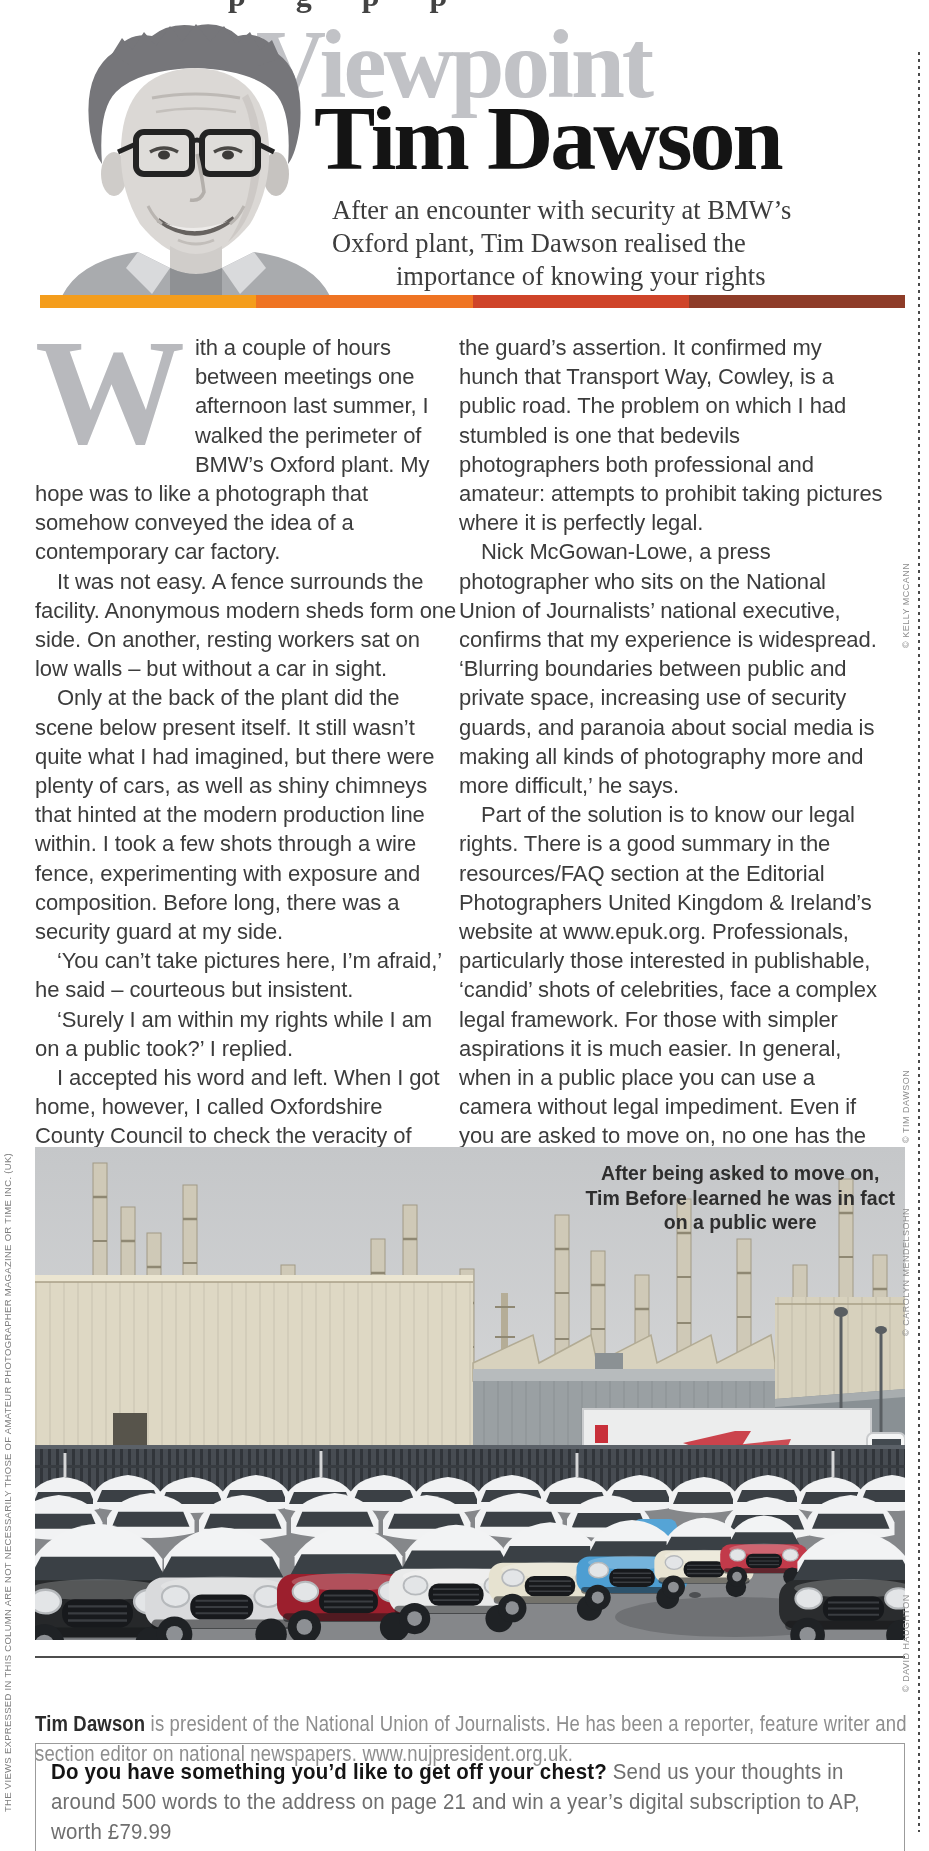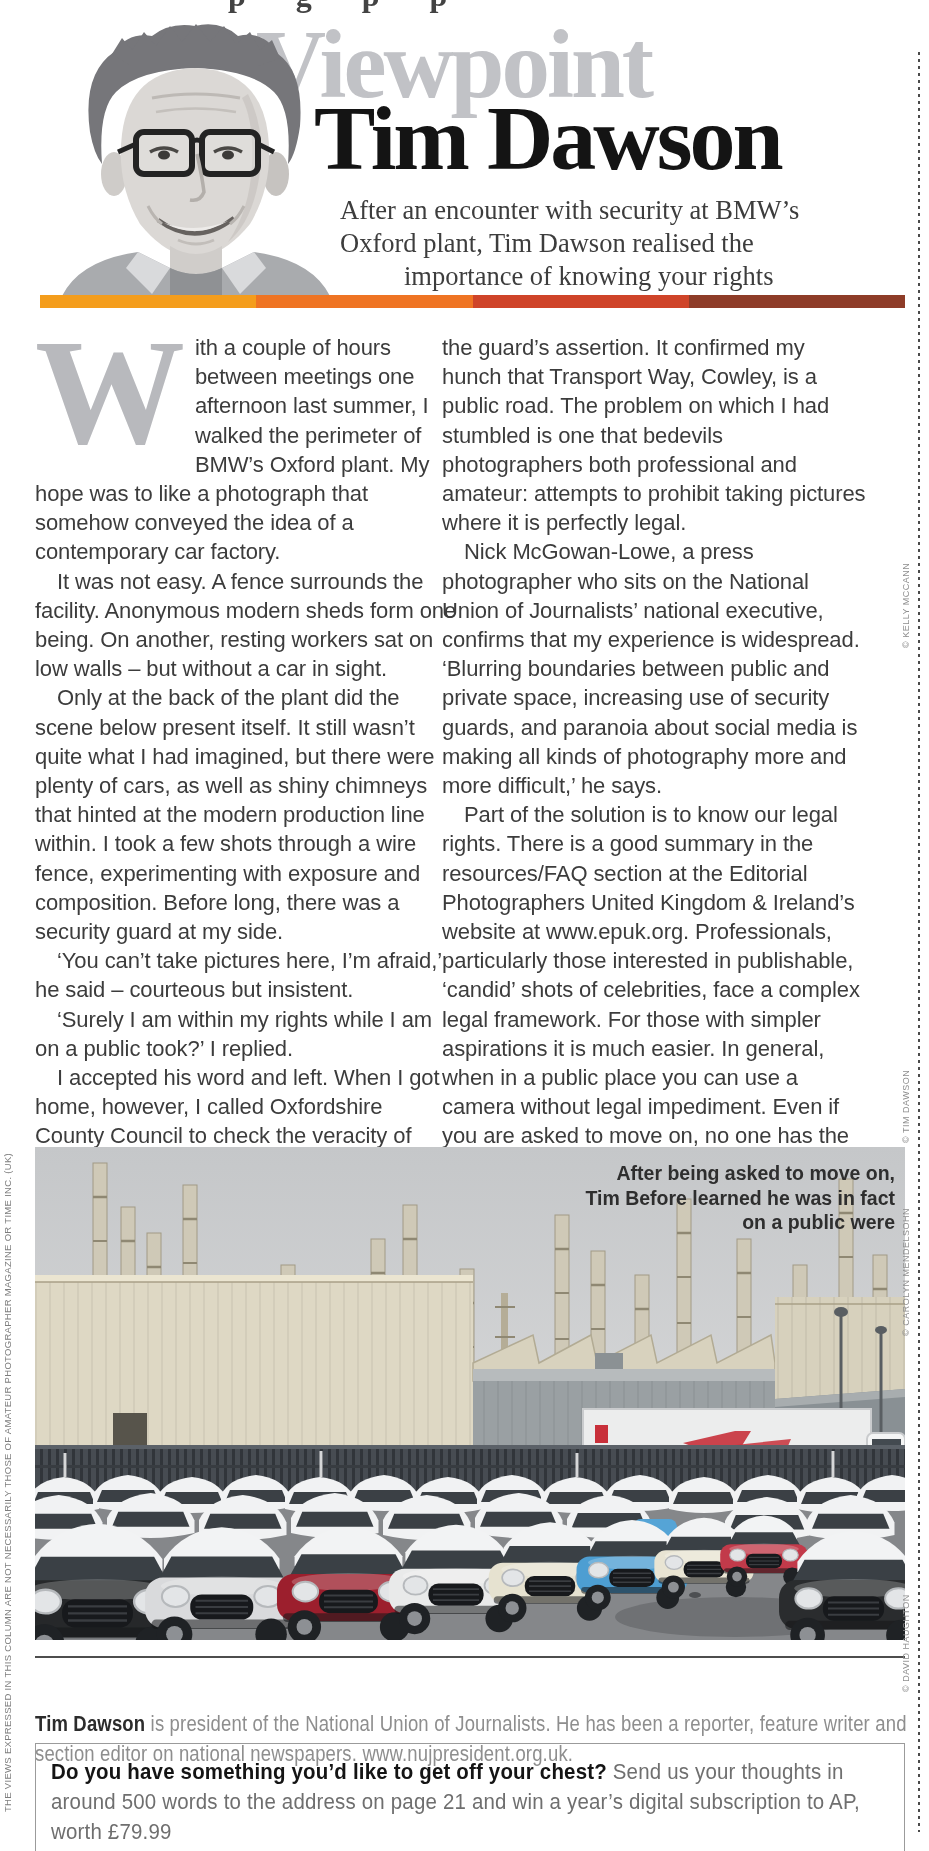--- a/index.html
+++ b/index.html
@@ -8,37 +8,37 @@
   
   .top-crop{position:absolute;left:228px;top:0;width:420px;height:13px;overflow:hidden;}
   .top-crop span{display:inline-block;transform:translateY(-23px);font-family:"Liberation Serif",serif;
         font-size:32px;font-weight:bold;color:#434343;word-spacing:42px;}
   
   .portrait{position:absolute;left:52px;top:14px;width:286px;height:282px;}
   .kicker{position:absolute;left:256px;top:16px;font-family:"Liberation Serif",serif;font-weight:bold;
         font-size:97px;line-height:1;color:#c1c2c6;letter-spacing:-3px;white-space:nowrap;}
   .author{position:absolute;left:314px;top:92px;font-family:"Liberation Serif",serif;font-weight:bold;
         font-size:92px;line-height:1;color:#141414;letter-spacing:-3px;white-space:nowrap;}
-  .standfirst{position:absolute;left:340px;top:194px;width:545px;font-family:"Liberation Serif",serif;
+  .standfirst{position:absolute;left:332px;top:194px;width:545px;font-family:"Liberation Serif",serif;
         font-size:26.5px;line-height:33px;color:#3d3d3d;}
   .standfirst .l3{padding-left:64px;}
   .accent-bar{position:absolute;left:40px;top:295px;width:865px;height:13px;display:flex;}
   .accent-bar div{flex:1;height:100%;}
   
   .col{position:absolute;top:333px;font-size:22px;line-height:29.2px;color:#3c3c3c;letter-spacing:-0.1px;}
   .col p{margin:0;}
   .col p.ind{text-indent:22px;}
   #col-left{left:35px;width:422px;}
-  #col-right{left:442px;width:424px;}
+  #col-right{left:459px;width:424px;}
   .dropcap{float:left;font-family:"Liberation Serif",serif;font-weight:bold;font-size:150px;
         line-height:106px;color:#b8b9bd;margin:6px 10px 6px 0;}
   
   .photo{position:absolute;left:35px;top:1147px;width:870px;height:493px;}
   .photo svg{display:block;}
-  .caption{position:absolute;right:10px;top:14px;text-align:right;font-weight:bold;
+  .caption{position:absolute;right:10px;top:14px;text-align:center;font-weight:bold;
         font-size:19.5px;line-height:24.5px;color:#2e2e2e;}
   
   .rule{position:absolute;left:35px;top:1656px;width:870px;height:2px;background:#4e4e4e;}
   .bio{position:absolute;left:35px;top:1671px;width:880px;margin-top:38px;}
   .bio .cond{transform:scaleX(0.86);transform-origin:0 0;width:1020px;font-size:21.5px;
         line-height:30px;color:#8e8e8e;letter-spacing:0.2px;}
   .bio b{color:#2c2c2c;}
   .cta{position:absolute;left:35px;top:1743px;width:838px;border:1.5px solid #9b9b9b;
         padding:13px 15px 15px 15px;}
   .cta .cond{transform:scaleX(0.93);transform-origin:0 0;width:900px;font-size:22px;
@@ -119,21 +119,21 @@
 
   <div class="accent-bar">
     <div style="background: rgb(244, 157, 28);"></div>
     <div style="background: rgb(239, 116, 35);"></div>
     <div style="background: rgb(207, 68, 41);"></div>
     <div style="background: rgb(142, 60, 40);"></div>
   </div>
 
   <div class="col" id="col-left">
     <p><span class="dropcap">W</span><span>ith a couple of hours between meetings one afternoon last summer, I walked the perimeter of BMW’s Oxford plant. My hope was to like a photograph that somehow conveyed the idea of a contemporary car factory.</span></p>
-    <p class="ind">It was not easy. A fence surrounds the facility. Anonymous modern sheds form one being. On another, resting workers sat on low walls – but without a car in sight.</p>
+    <p class="ind">It was not easy. A fence surrounds the facility. Anonymous modern sheds form one side. On another, resting workers sat on low walls – but without a car in sight.</p>
     <p class="ind">Only at the back of the plant did the scene below present itself. It still wasn’t quite what I had imagined, but there were plenty of cars, as well as shiny chimneys that hinted at the modern production line within. I took a few shots through a wire fence, experimenting with exposure and composition. Before long, there was a security guard at my side.</p>
     <p class="ind">‘You can’t take pictures here, I’m afraid,’ he said – courteous but insistent.</p>
     <p class="ind">‘Surely I am within my rights while I am on a public took?’ I replied.</p>
     <p class="ind">I accepted his word and left. When I got home, however, I called Oxfordshire County Council to check the veracity of</p>
   </div>
 
   <div class="col" id="col-right">
     <p>the guard’s assertion. It confirmed my hunch that Transport Way, Cowley, is a public road. The problem on which I had stumbled is one that bedevils photographers both professional and amateur: attempts to prohibit taking pictures where it is perfectly legal.</p>
     <p class="ind">Nick McGowan-Lowe, a press photographer who sits on the National Union of Journalists’ national executive, confirms that my experience is widespread. ‘Blurring boundaries between public and private space, increasing use of security guards, and paranoia about social media is making all kinds of photography more and more difficult,’ he says.</p>
     <p class="ind">Part of the solution is to know our legal rights. There is a good summary in the resources/FAQ section at the Editorial Photographers United Kingdom &amp; Ireland’s website at www.epuk.org. Professionals, particularly those interested in publishable, ‘candid’ shots of celebrities, face a complex legal framework. For those with simpler aspirations it is much easier. In general, when in a public place you can use a camera without legal impediment. Even if you are asked to move on, no one has the right to insist to see, or delete, your pictures.</p>

